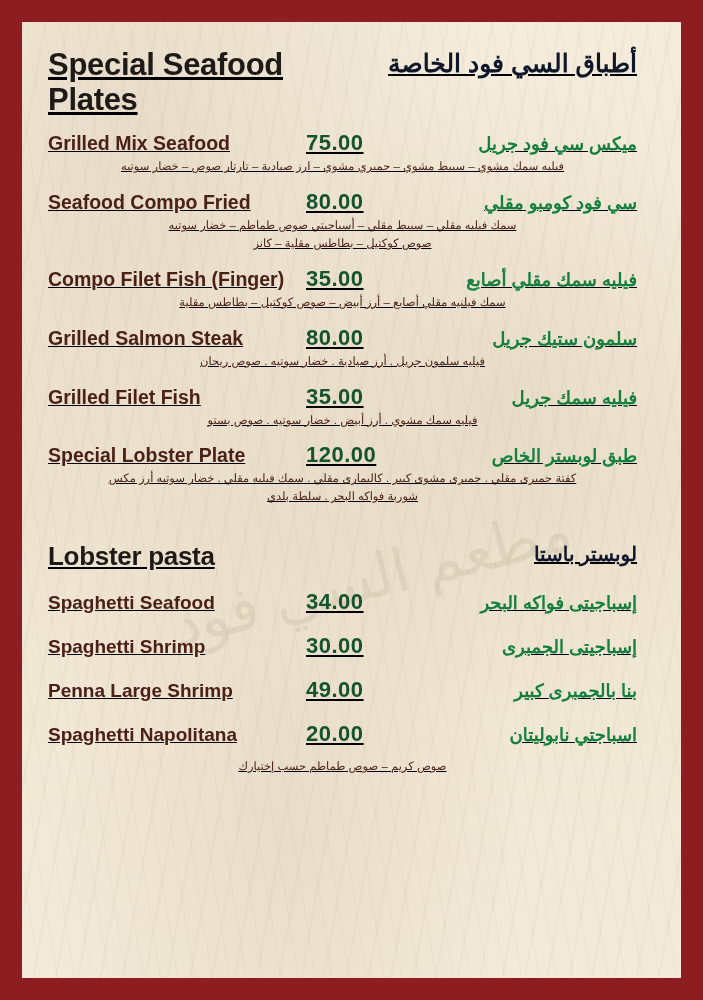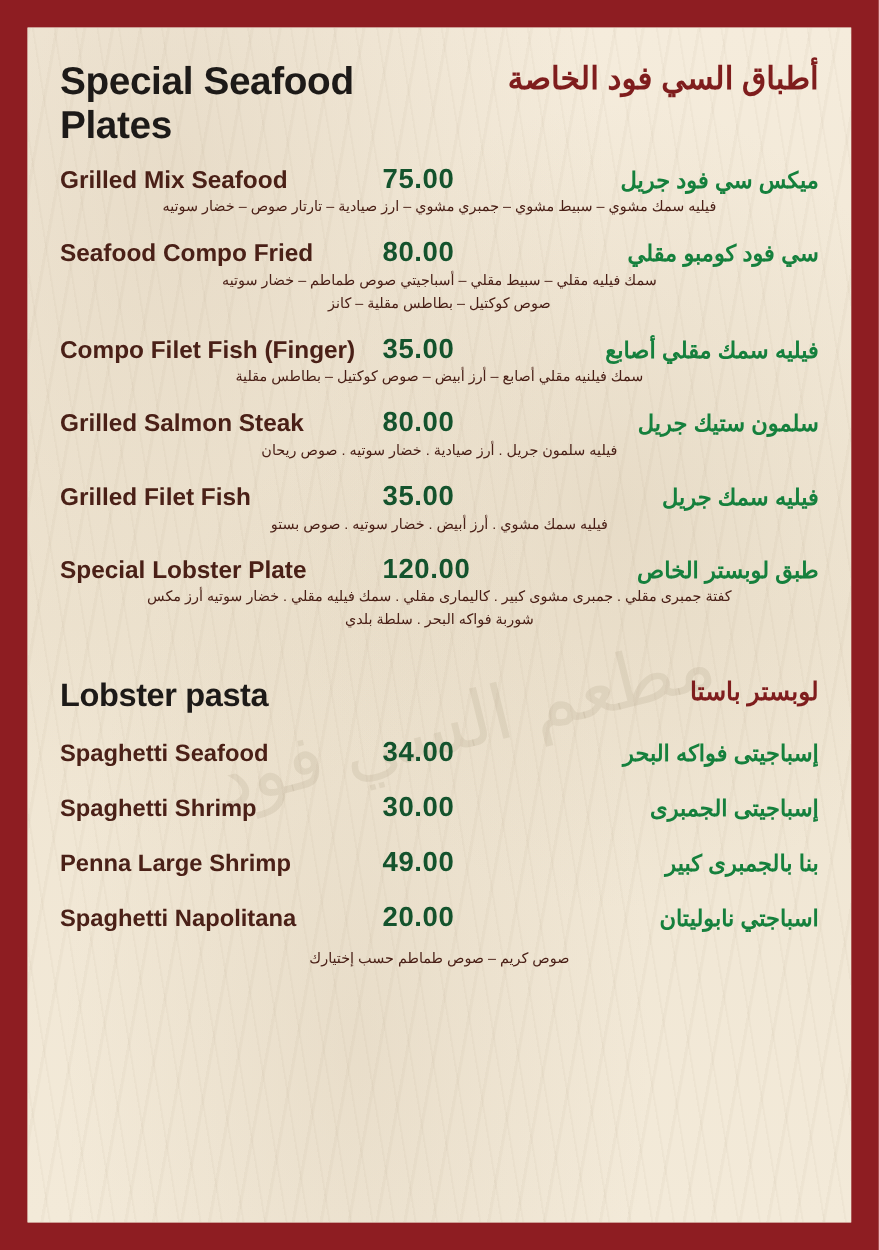--- a/index.html
+++ b/index.html
@@ -44,41 +44,42 @@
     text-align: center;
     font-size: 60px;
     color: rgba(140,120,95,0.13);
     letter-spacing: 4px;
     transform: rotate(-14deg);
     pointer-events: none;
     white-space: nowrap;
   }
   .content {
     position: relative;
-    padding: 20px 26px 0 26px;
+    padding: 20px 44px 0 26px;
+    text-decoration: underline;
   }
   
   .section-head {
     display: flex;
     justify-content: space-between;
     align-items: flex-start;
     margin-top: 6px;
   }
   .section-title-en {
     font-size: 31px;
     font-weight: bold;
     color: #1d1a18;
     line-height: 1.12;
     max-width: 300px;
     letter-spacing: -0.3px;
   }
   .section-title-ar {
     font-size: 25px;
     font-weight: bold;
-    color: #7f1d1d;
+    color: #0f172a;
     line-height: 1.25;
     text-align: center;
     direction: rtl;
     max-width: 290px;
   }
   .section-head.second {
     margin-top: 36px;
   }
   .section-head.second .section-title-en { font-size: 26px; }
   .section-head.second .section-title-ar { font-size: 20px; }

